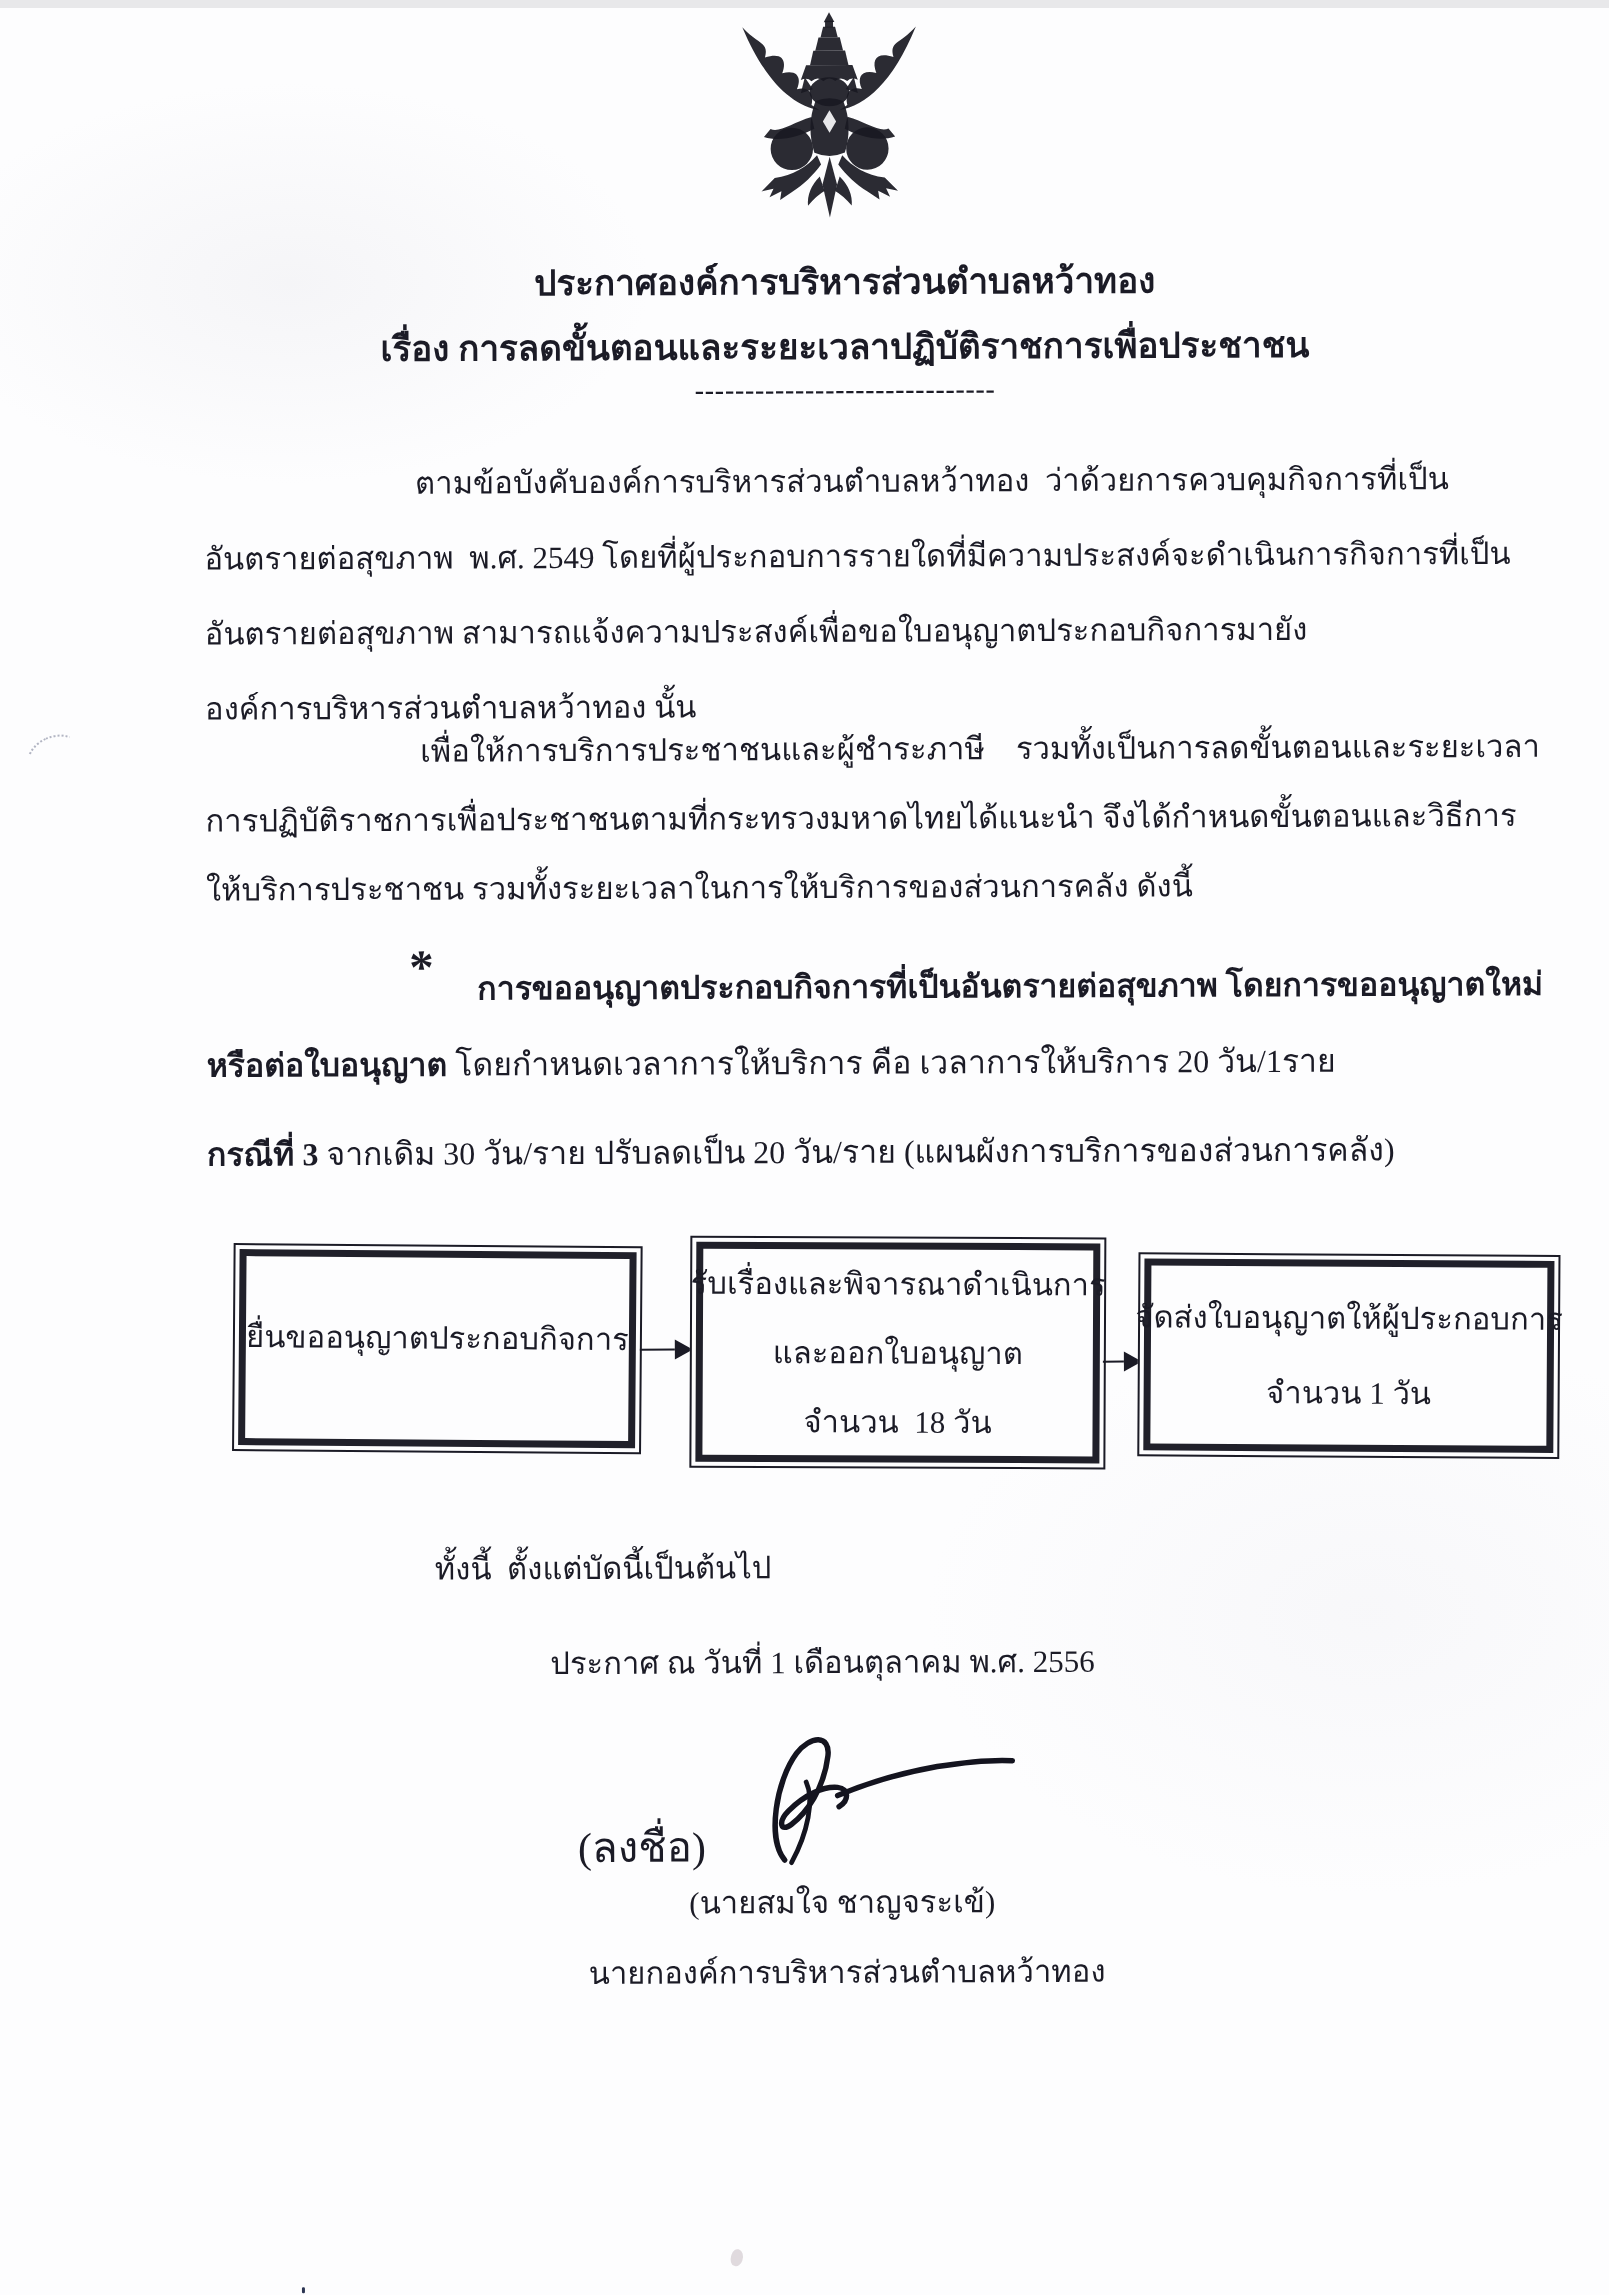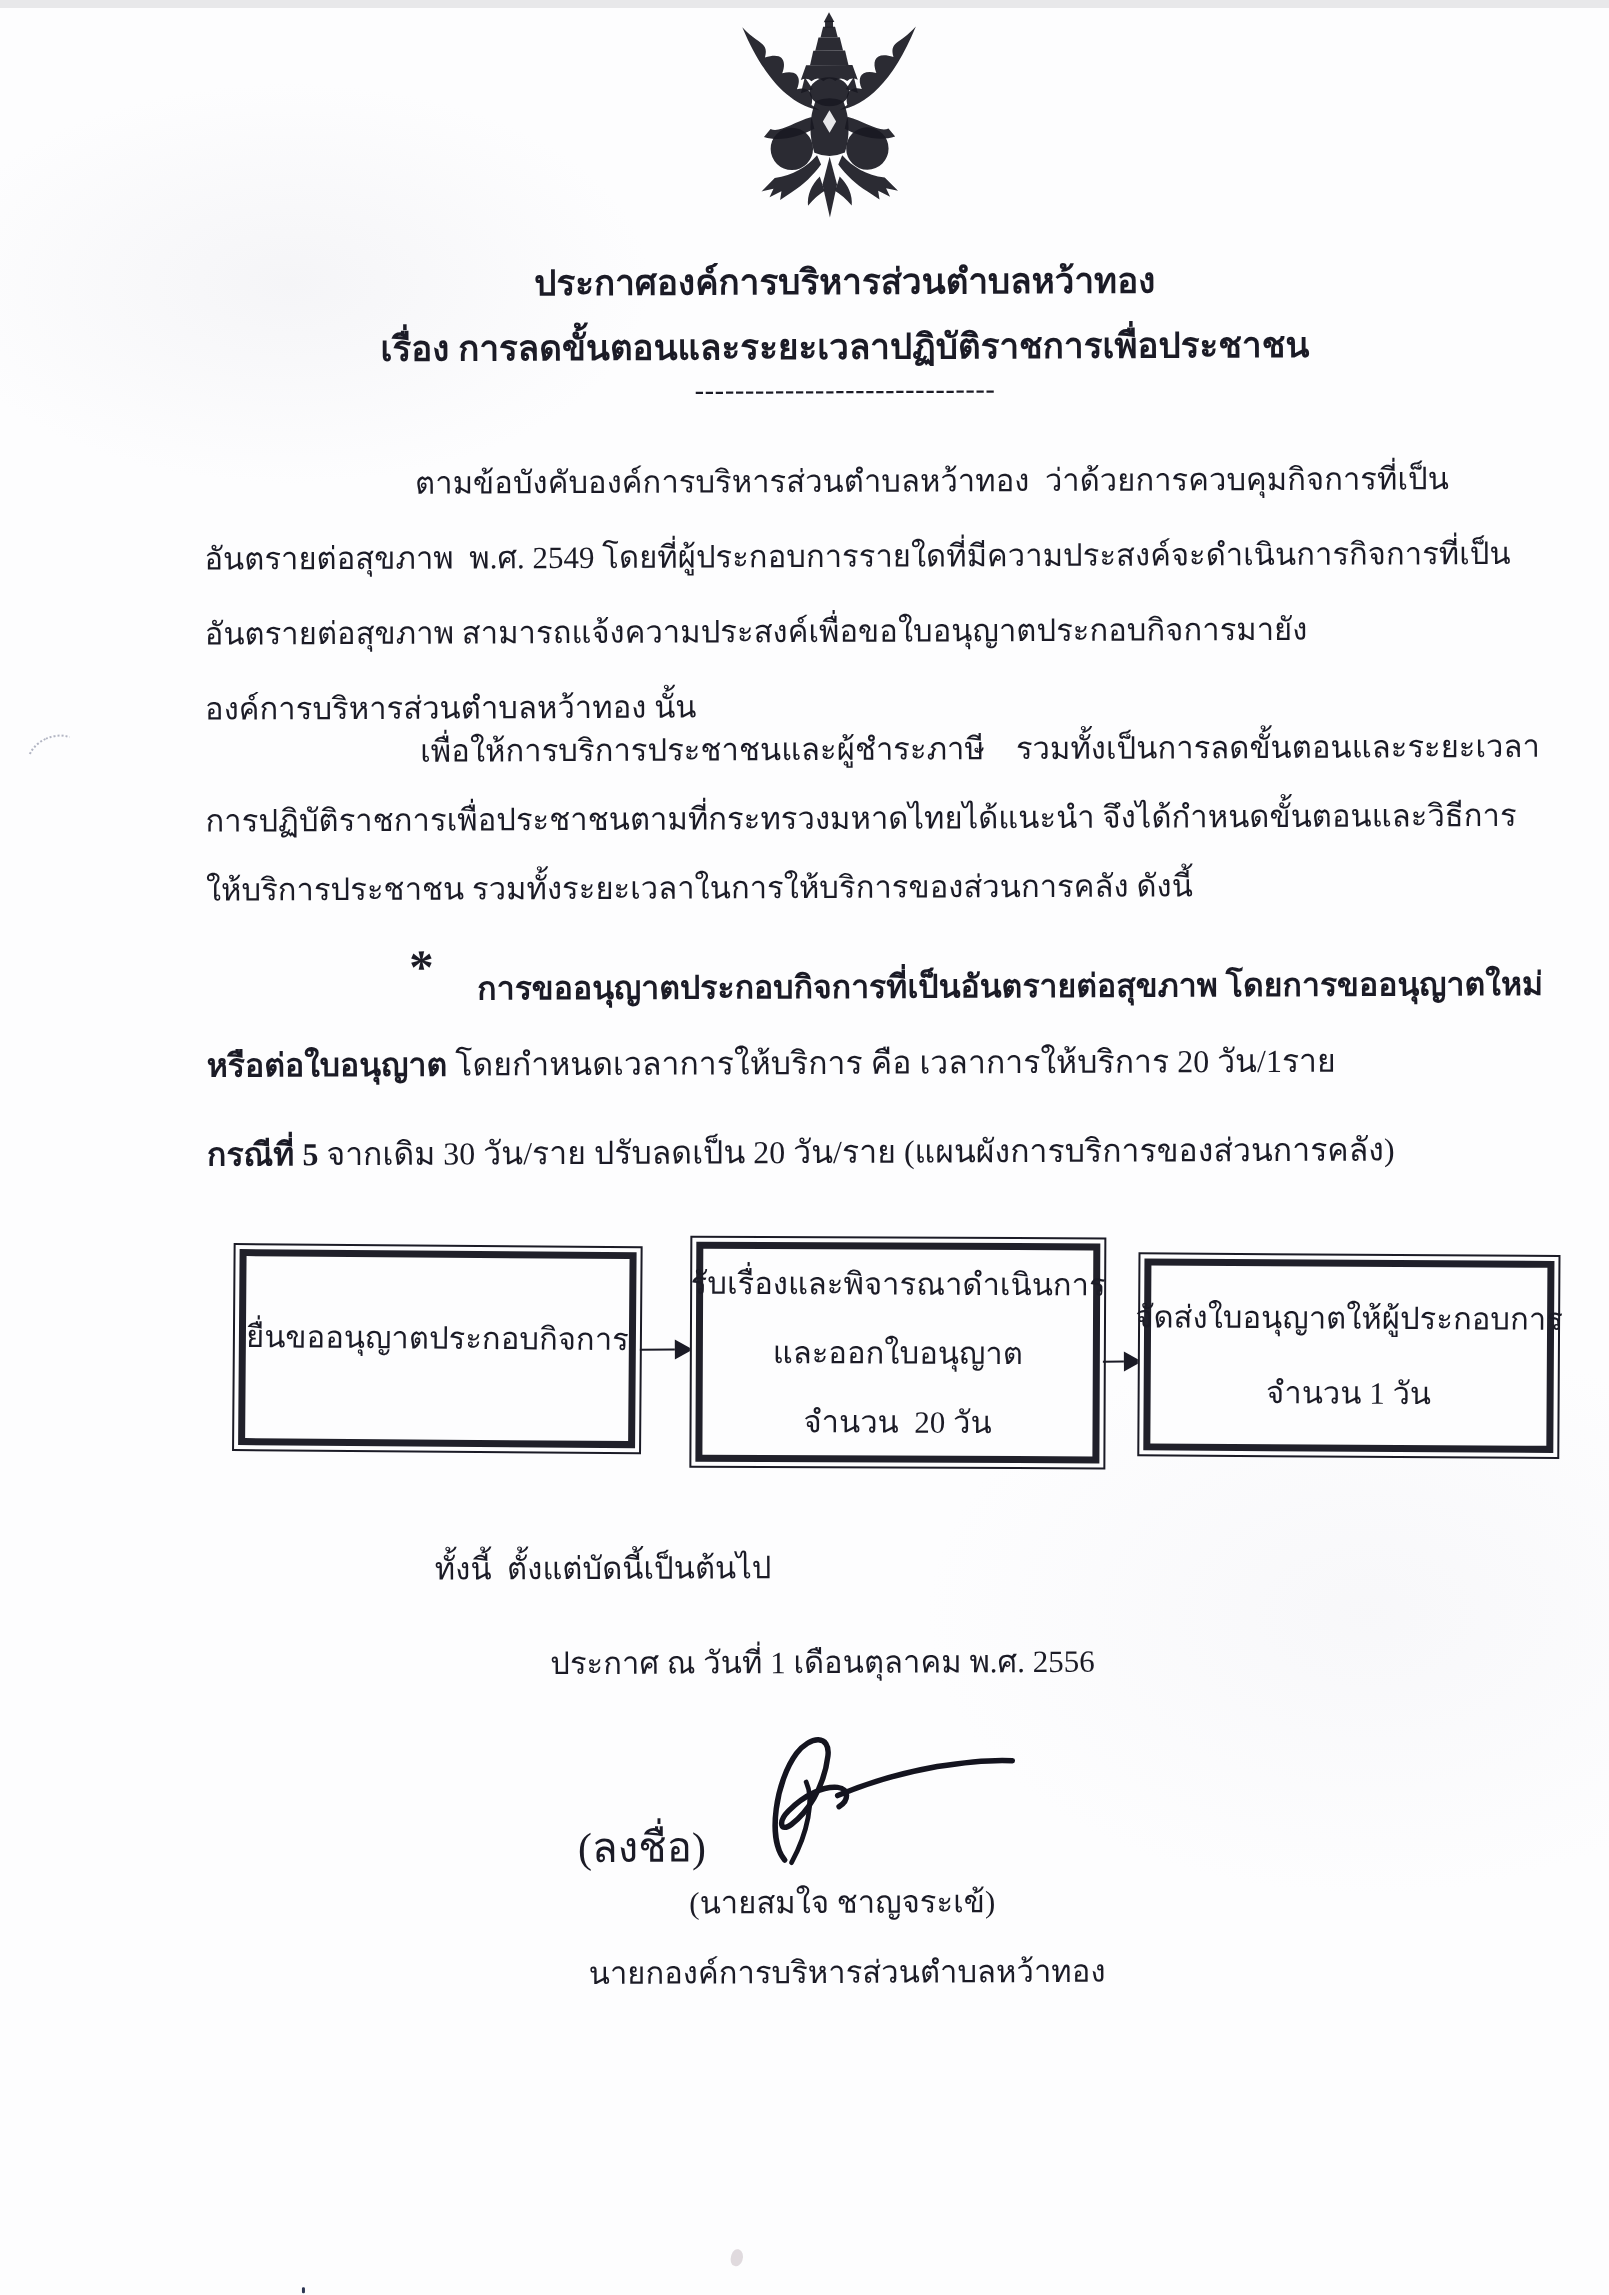--- a/index.html
+++ b/index.html
@@ -120,36 +120,36 @@
       <div class="line">การปฏิบัติราชการเพื่อประชาชนตามที่กระทรวงมหาดไทยได้แนะนำ จึงได้กำหนดขั้นตอนและวิธีการ</div>
       <div class="line">ให้บริการประชาชน รวมทั้งระยะเวลาในการให้บริการของส่วนการคลัง ดังนี้</div>
     </div>
 
     <span class="star abs">*</span>
     <div class="para" id="notice">
       <div class="line l1">การขออนุญาตประกอบกิจการที่เป็นอันตรายต่อสุขภาพ โดยการขออนุญาตใหม่</div>
       <div class="line"><span class="b">หรือต่อใบอนุญาต</span><span> โดยกำหนดเวลาการให้บริการ คือ เวลาการให้บริการ 20 วัน/1ราย</span></div>
     </div>
 
-    <div class="para line" id="caseline"><span class="b">กรณีที่ 5</span><span> จากเดิม 30 วัน/ราย ปรับลดเป็น 20 วัน/ราย (แผนผังการบริการของส่วนการคลัง)</span></div>
+    <div class="para line" id="caseline"><span class="b">กรณีที่ 3</span><span> จากเดิม 30 วัน/ราย ปรับลดเป็น 20 วัน/ราย (แผนผังการบริการของส่วนการคลัง)</span></div>
 
     <div class="fbox" id="box1">
       <div class="fbox-in">
         <div class="line">ยื่นขออนุญาตประกอบกิจการ</div>
       </div>
     </div>
     <div class="arrow" id="arrow1">
       <span class="shaft"></span>
       <span class="head"></span>
     </div>
     <div class="fbox" id="box2">
       <div class="fbox-in">
         <div class="line">รับเรื่องและพิจารณาดำเนินการ</div>
         <div class="line">และออกใบอนุญาต</div>
-        <div class="line">จำนวน  20 วัน</div>
+        <div class="line">จำนวน  18 วัน</div>
       </div>
     </div>
     <div class="arrow" id="arrow2">
       <span class="shaft"></span>
       <span class="head"></span>
     </div>
     <div class="fbox" id="box3">
       <div class="fbox-in">
         <div class="line">จัดส่งใบอนุญาตให้ผู้ประกอบการ</div>
         <div class="line">จำนวน 1 วัน</div>

